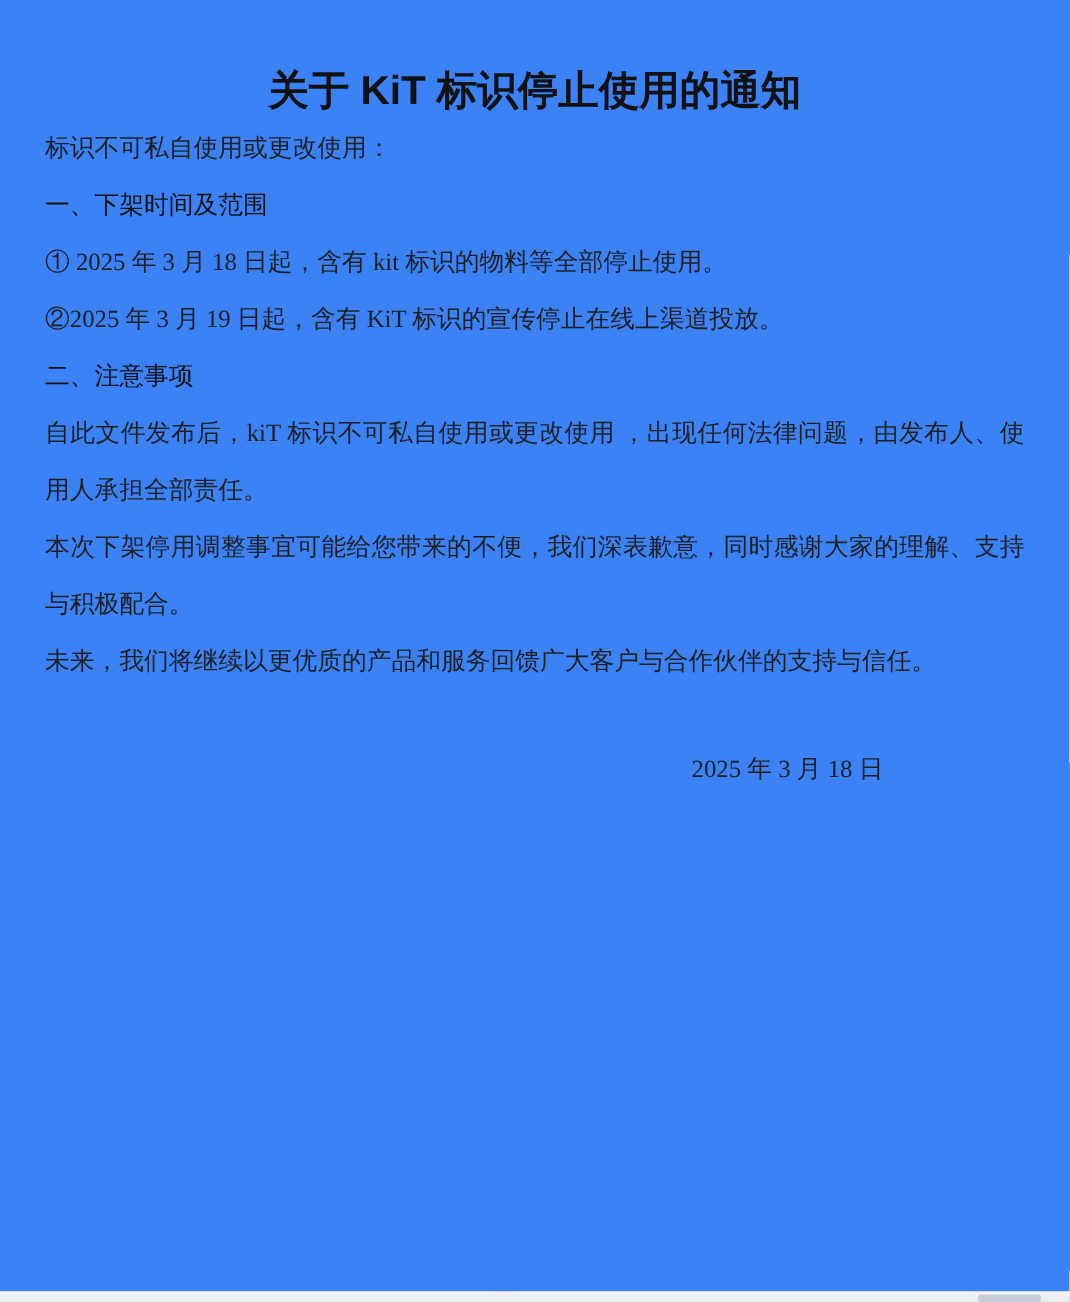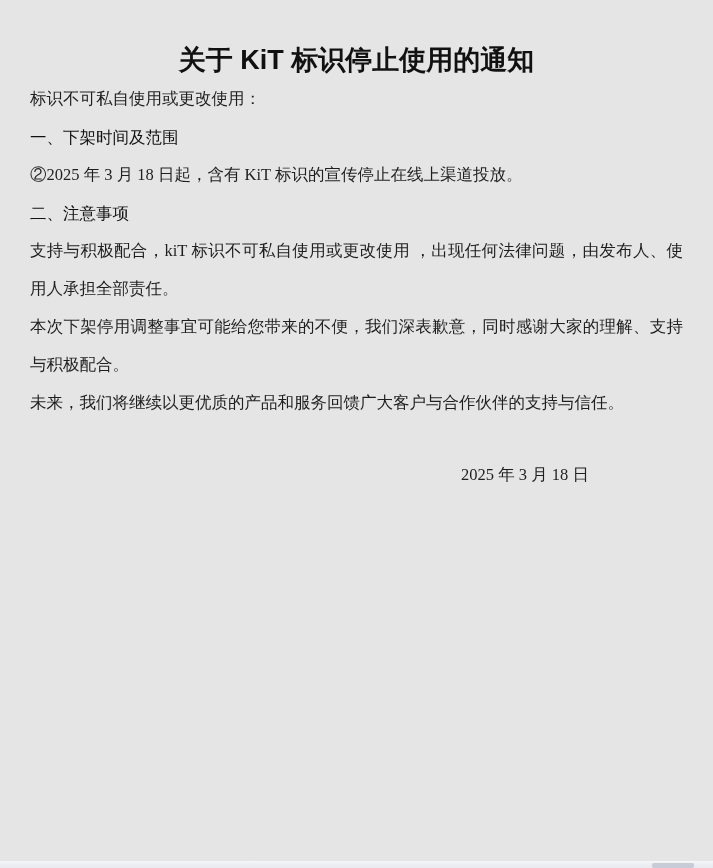--- a/index.html
+++ b/index.html
@@ -13,21 +13,21 @@
     overflow: hidden;
     position: relative;
     font-family: "Liberation Serif", serif;
     color: #1f1f1f;
   }
   .page {
     width: 713px;
     height: 861px;
     box-sizing: border-box;
     padding: 0 30px;
-    background: #e5e5e5;
+    background: #3b82f6;
   }
   .doc-title {
     padding-top: 42px;
     height: 80px;
     box-sizing: border-box;
     text-align: center;
     font-family: "Liberation Sans", sans-serif;
     font-weight: bold;
     font-size: 27px;
     line-height: 36px;
@@ -99,26 +99,27 @@
 
   <div class="doc-title">关于 KiT 标识停止使用的通知</div>
 
   <div class="body-text">
 
     <p class="para greeting">标识不可私自使用或更改使用：</p>
 
 
     <p class="sec-heading">一、下架时间及范围</p>
 
+    <p class="para list-line">① 2025 年 3 月 18 日起，含有 kit 标识的物料等全部停止使用。</p>
 
-    <p class="para list-line">②2025 年 3 月 18 日起，含有 KiT 标识的宣传停止在线上渠道投放。</p>
+    <p class="para list-line">②2025 年 3 月 19 日起，含有 KiT 标识的宣传停止在线上渠道投放。</p>
 
     <p class="sec-heading">二、注意事项</p>
 
-    <p class="para">支持与积极配合，kiT 标识不可私自使用或更改使用 ，出现任何法律问题，由发布人、使用人承担全部责任。</p>
+    <p class="para">自此文件发布后，kiT 标识不可私自使用或更改使用 ，出现任何法律问题，由发布人、使用人承担全部责任。</p>
 
     <p class="para">本次下架停用调整事宜可能给您带来的不便，我们深表歉意，同时感谢大家的理解、支持与积极配合。</p>
 
     <p class="para">未来，我们将继续以更优质的产品和服务回馈广大客户与合作伙伴的支持与信任。</p>
 
 
     <div class="signature-block">
       <p class="signature-line">2025 年 3 月 18 日</p>
     </div>
 

